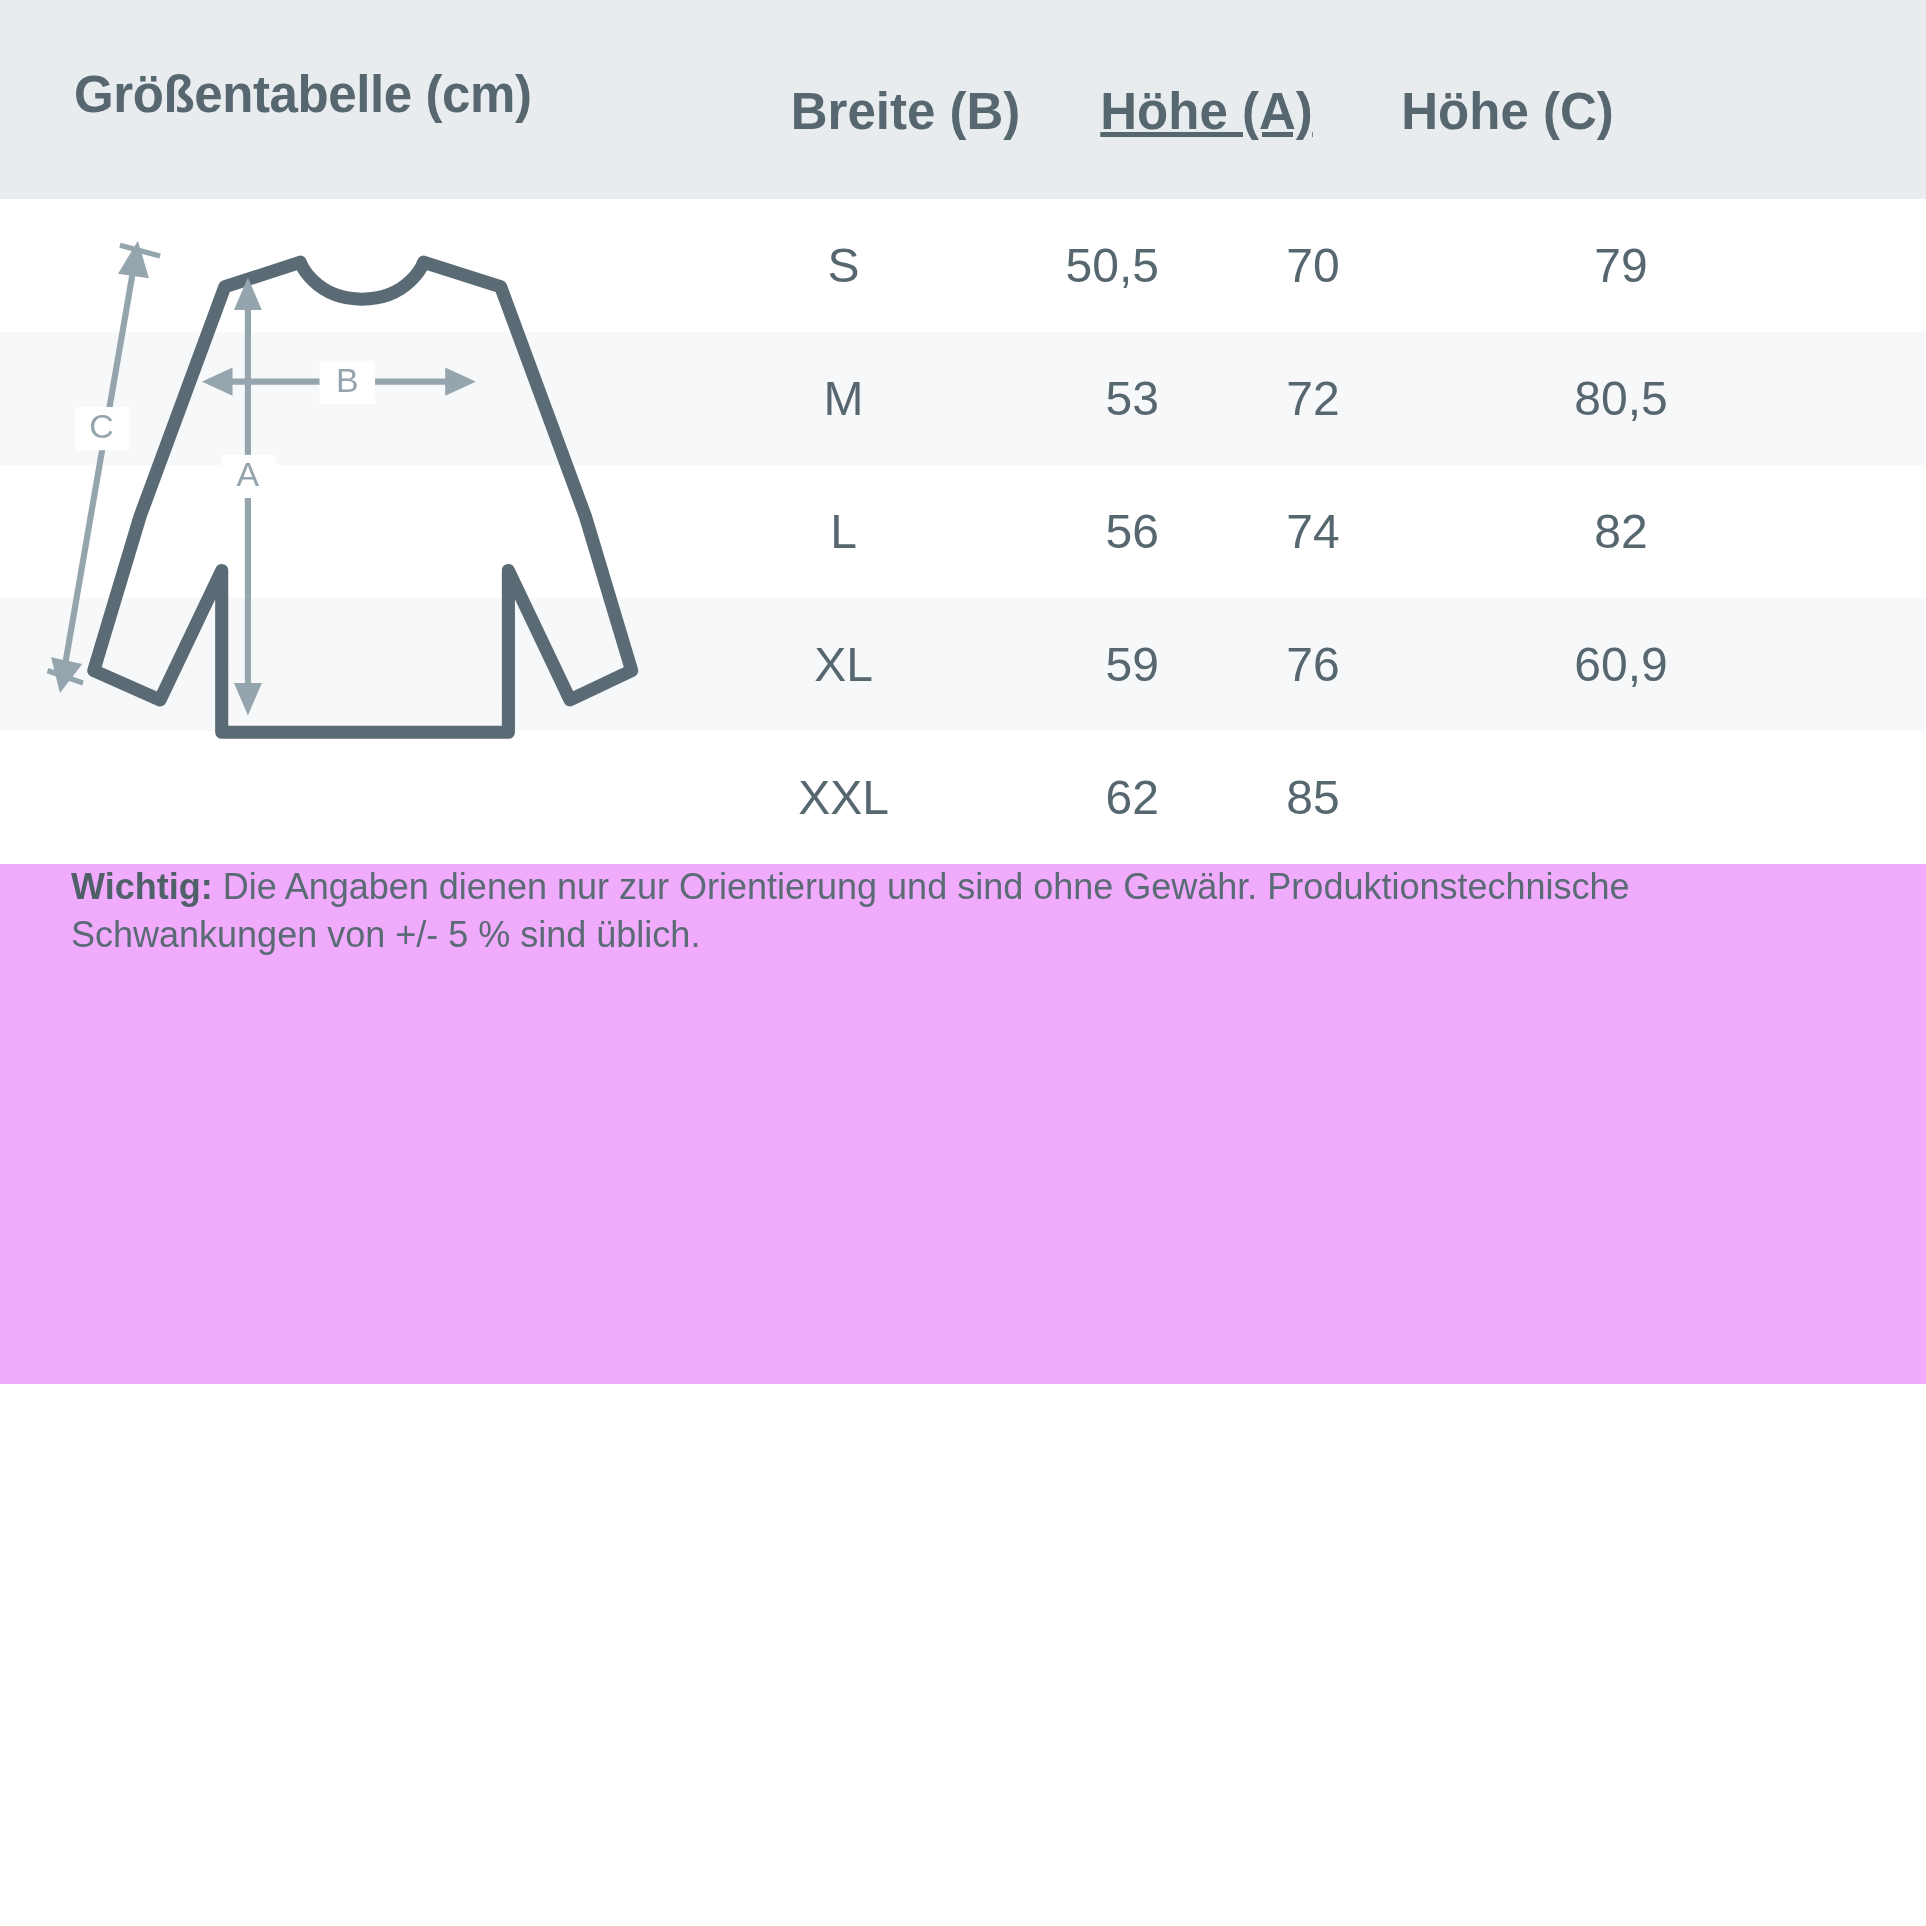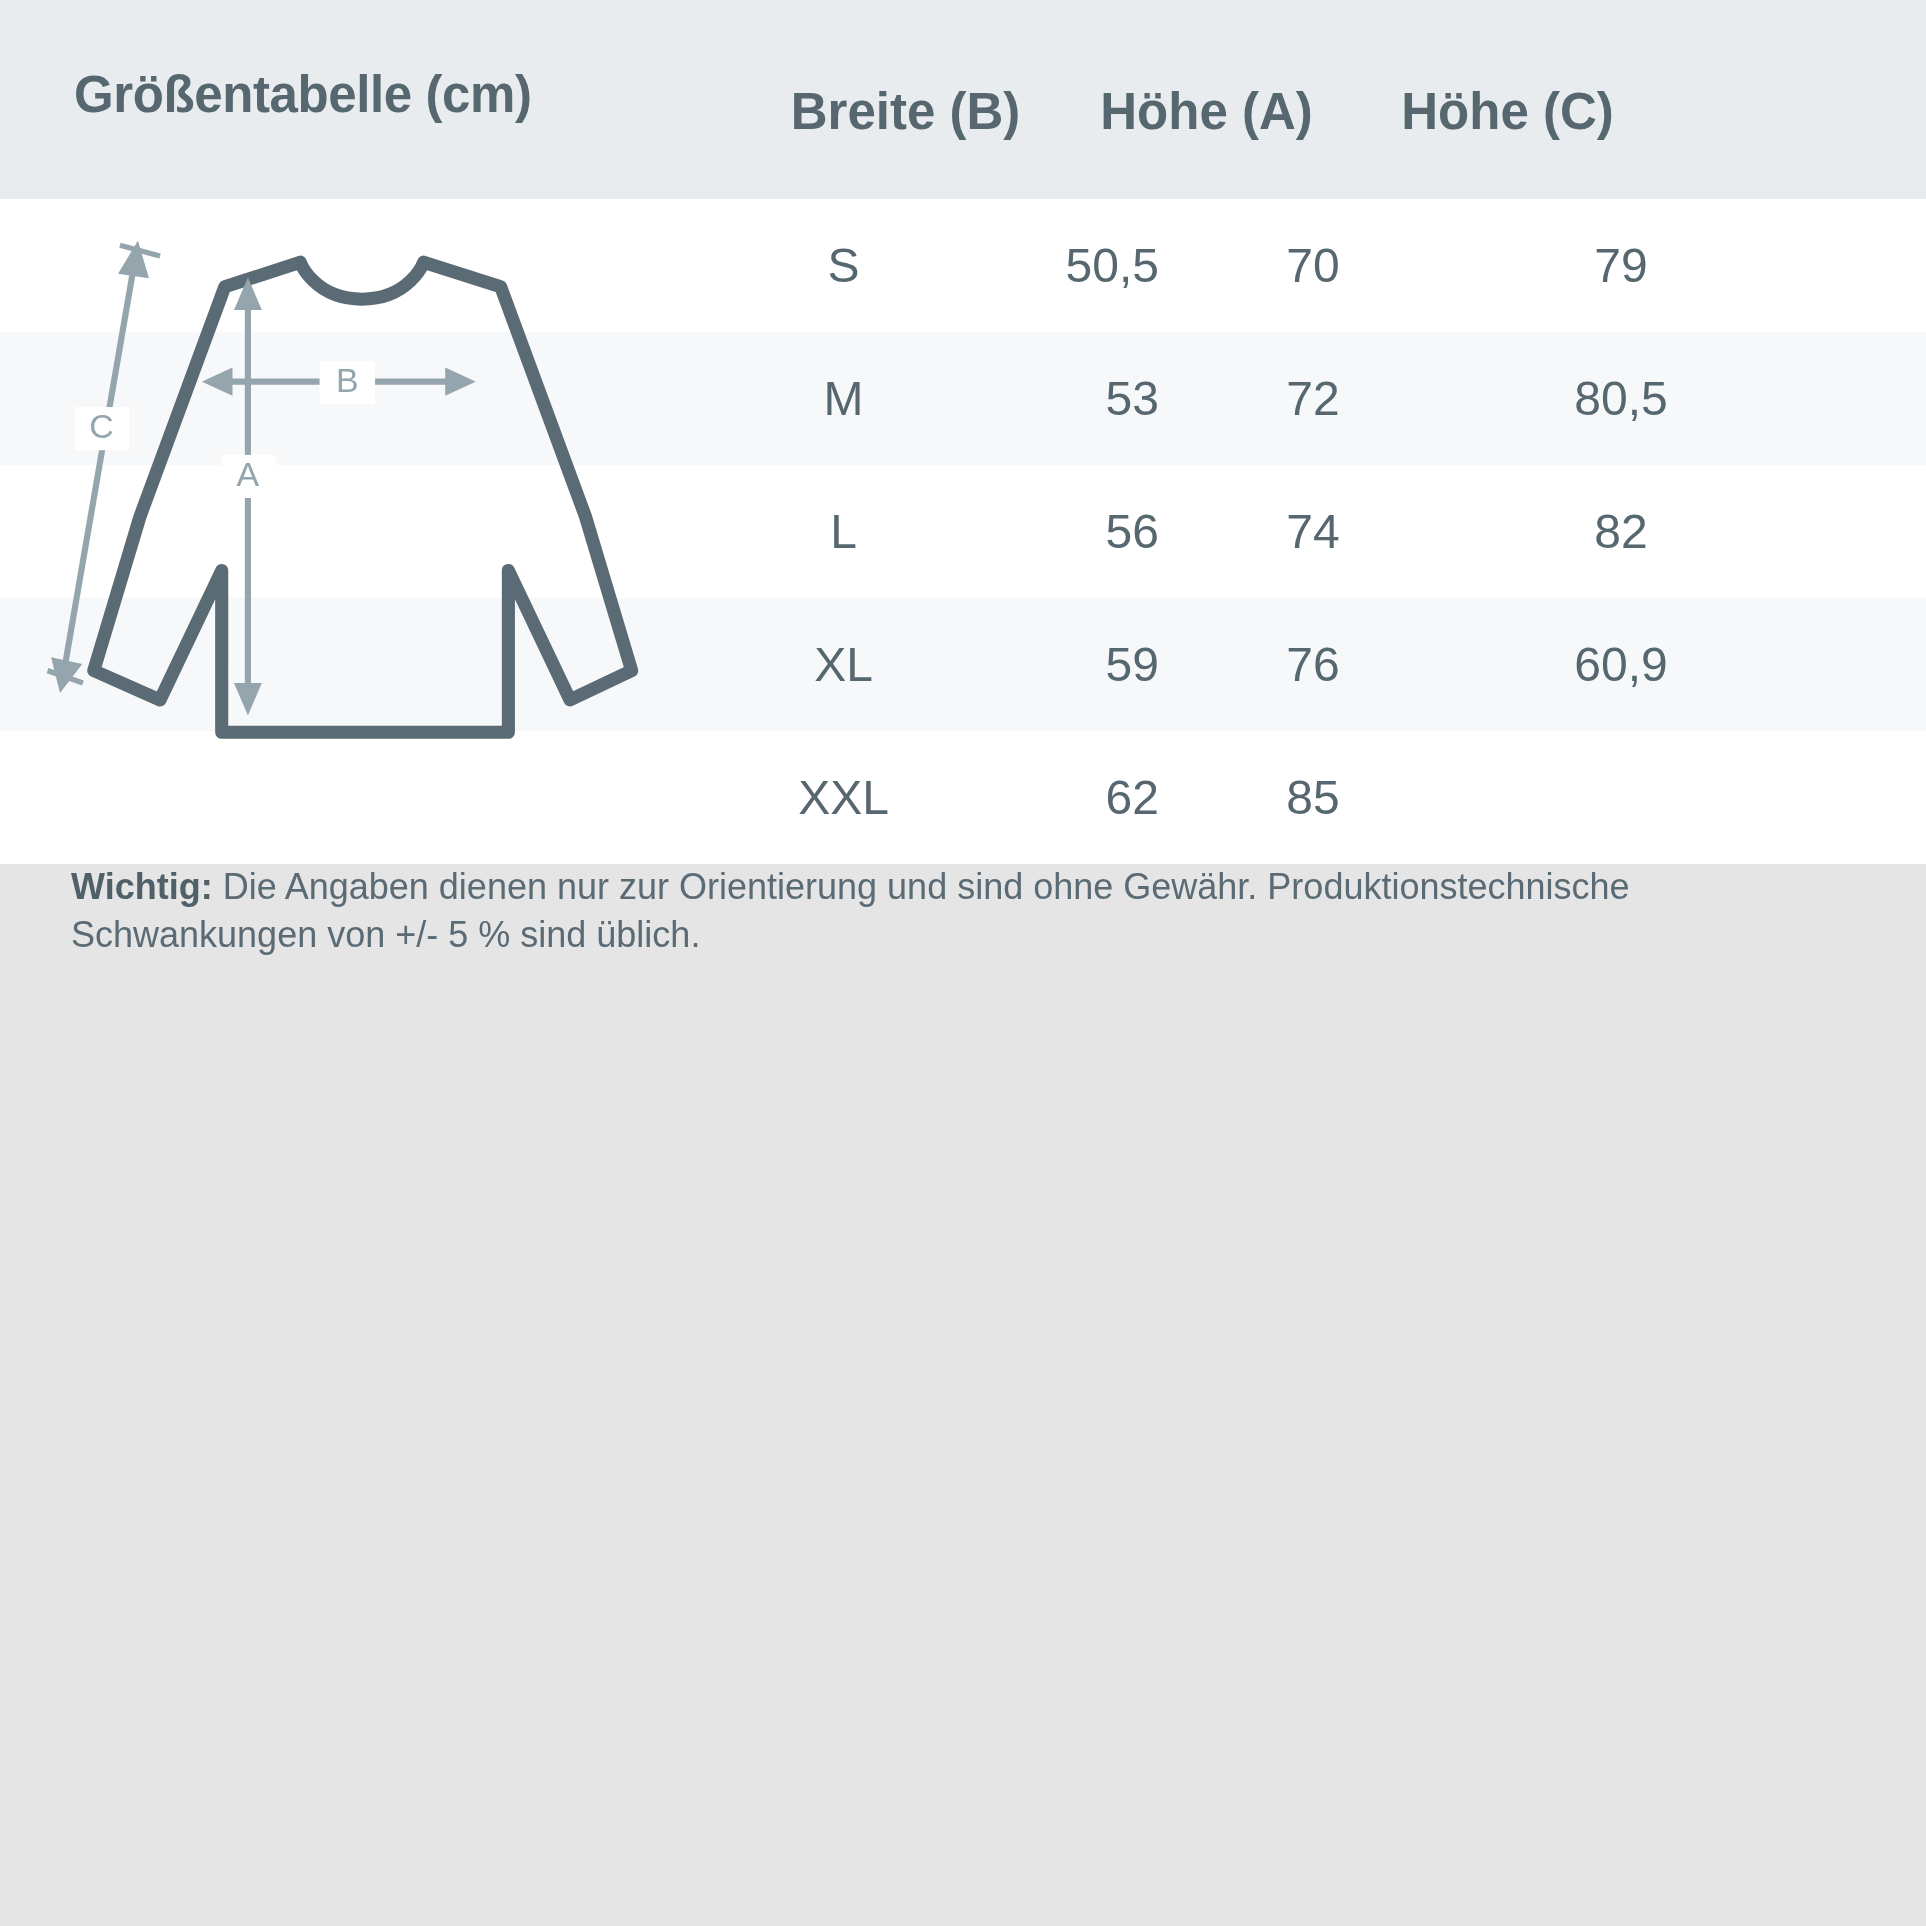--- a/index.html
+++ b/index.html
@@ -10,23 +10,23 @@
   body {
     width: 1926px;
     height: 1926px;
     font-family: "Liberation Sans", sans-serif;
     color: #5a6b75;
     -webkit-font-smoothing: antialiased;
   }
 
   .page {
     width: 1926px;
-    height: 1926px;
+    height: 1384px;
     position: relative;
-    background: #e5e5e5;
+    background: #f0abfc;
   }
 
   
   .header-band {
     position: absolute;
     left: 0;
     top: 0;
     width: 1926px;
     height: 199px;
     background: #e9ecee;
@@ -53,21 +53,21 @@
   }
   .header-col {
     font-size: 51px;
     font-weight: bold;
     color: #56676f;
     text-align: center;
     white-space: nowrap;
     margin-top: 17px;
   }
   .header-col.b { width: 301px; }
-  .header-col.h { width: 301px; }
+  .header-col.h { width: 301px; text-decoration: underline; }
   .header-col.c { width: 301px; }
 
   
   .table {
     position: absolute;
     left: 0;
     top: 199px;
     width: 1926px;
   }
   .row {

